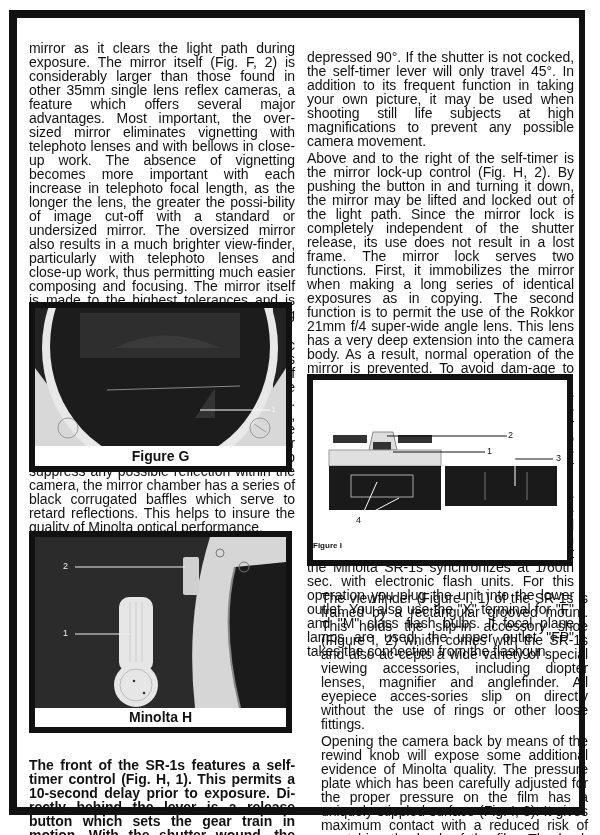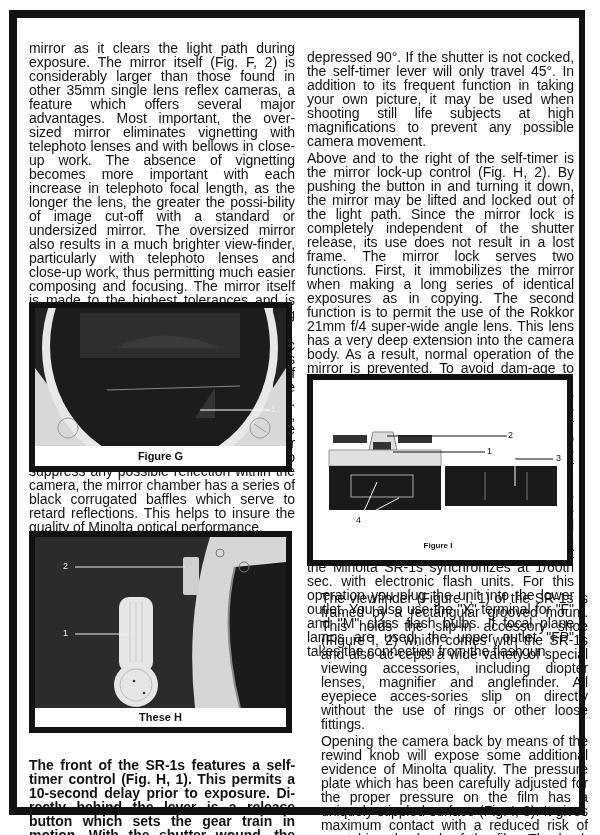--- a/index.html
+++ b/index.html
@@ -6,33 +6,33 @@
   body { width: 600px; height: 835px; position: relative; overflow: hidden; font-family: "Liberation Sans", sans-serif; color: #111; }
   .page-border { position: absolute; left: 9px; top: 10px; width: 576px; height: 805px; border-top: 8px solid #111; border-left: 8px solid #111; border-right: 6px solid #111; border-bottom: 8px solid #111; box-sizing: border-box; }
   .col { position: absolute; font-size: 14px; line-height: 14px; text-align: justify; letter-spacing: -0.05px; }
   .col p { margin: 0 0 3px 0; }
   .col-left-top { left: 29px; top: 41px; width: 266px; }
   .col-right-top { left: 307px; top: 41px; width: 267px; margin-top: 9px; }
   .col-left-bottom { left: 29px; top: 758px; width: 266px; font-weight: bold; }
   .col-right-bottom { left: 290px; top: 591px; width: 267px; margin-left: 31px; }
   .figure { position: absolute; background: #111; box-sizing: border-box; }
   .figure .photo { position: absolute; left: 6px; top: 6px; right: 6px; overflow: hidden; }
-  .figure .caption { position: absolute; left: 6px; right: 6px; bottom: 6px; background: #fff; text-align: center; font-weight: bold; font-size: 11px; color: #111; }
+  .figure .caption { position: absolute; left: 6px; right: 6px; bottom: 6px; background: #fff; text-align: center; font-weight: bold; font-size: 14px; color: #111; }
   
   #fig-g { left: 29px; top: 302px; width: 263px; height: 170px; }
   #fig-g .photo { height: 138px; background: #cfcfcf; }
   #fig-g .caption { height: 20px; line-height: 20px; }
   
   #fig-h { left: 29px; top: 531px; width: 263px; height: 202px; }
   #fig-h .photo { height: 171px; background: #2a2a2a; }
   #fig-h .caption { height: 19px; line-height: 19px; }
   
   #fig-i { left: 307px; top: 374px; width: 266px; height: 192px; background: #111; }
   #fig-i .inner { position: absolute; left: 6px; top: 6px; right: 6px; bottom: 6px; background: #fff; }
-  #fig-i .caption-i { position: absolute; left: 0; right: 4px; bottom: 10px; text-align: center; font-weight: bold; font-size: 8px; }
+  #fig-i .caption-i { position: absolute; left: 0; right: 4px; bottom: 10px; font-weight: bold; font-size: 8px; }
   .callout { position: absolute; font-size: 9px; color: #111; }
   .callout-light { color: #eee; }
   svg { display: block; }
 </style>
 </head>
 <body>
 
 <div class="page-border"></div>
 
 <div class="col col-left-top">
@@ -85,21 +85,21 @@
       <circle cx="109" cy="156" r="1.3" fill="#333"></circle>
       <line x1="95" y1="65" x2="95" y2="125" stroke="#ccc"></line>
       <line x1="101" y1="65" x2="101" y2="125" stroke="#ccc"></line>
       <line x1="107" y1="65" x2="107" y2="125" stroke="#ccc"></line>
       <line x1="40" y1="30" x2="150" y2="30" stroke="#eee" stroke-width="1"></line>
       <line x1="40" y1="97" x2="95" y2="97" stroke="#eee" stroke-width="1"></line>
     </svg>
     <span class="callout callout-light" style="left:28px; top:24px;">2</span>
     <span class="callout callout-light" style="left:28px; top:91px;">1</span>
   </div>
-  <div class="caption">These H</div>
+  <div class="caption">Minolta H</div>
 </div>
 
 <div class="figure" id="fig-i">
   <div class="inner">
     <svg width="254" height="180" viewBox="0 0 254 180">
       <rect x="0" y="0" width="254" height="180" fill="#fff"></rect>
       <rect x="20" y="55" width="34" height="8" fill="#333"></rect>
       <rect x="85" y="55" width="34" height="8" fill="#333"></rect>
       <path d="M56 70 L60 52 L80 52 L84 70 Z" fill="#ddd" stroke="#888"></path>
       <rect x="60" y="62" width="18" height="12" fill="#333"></rect>

